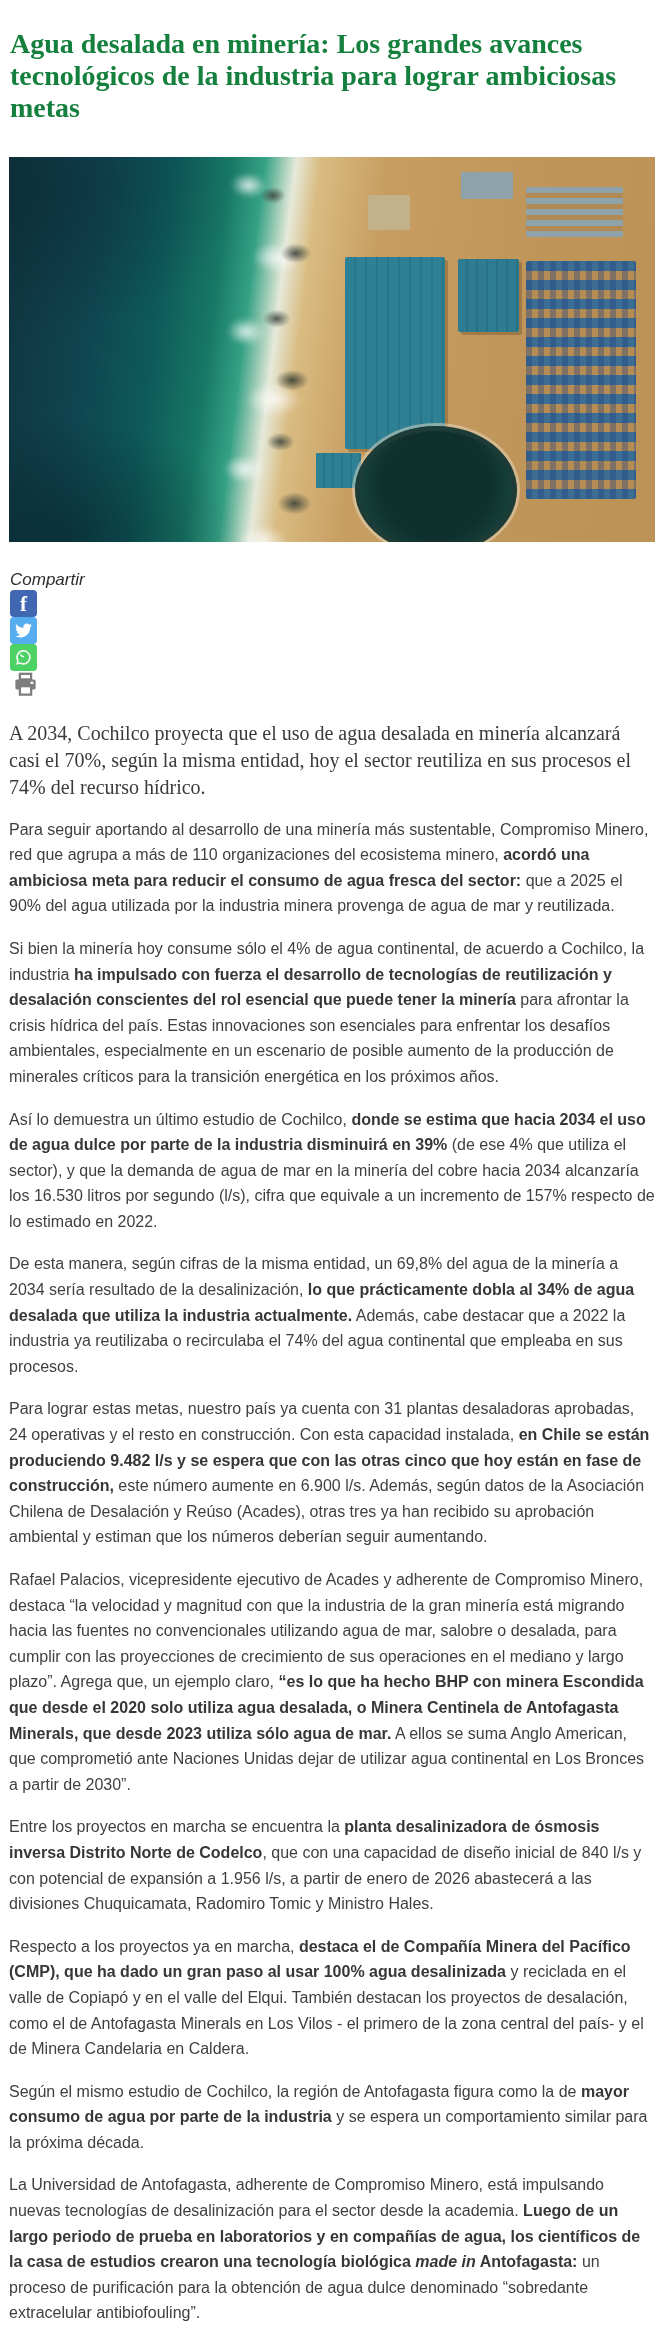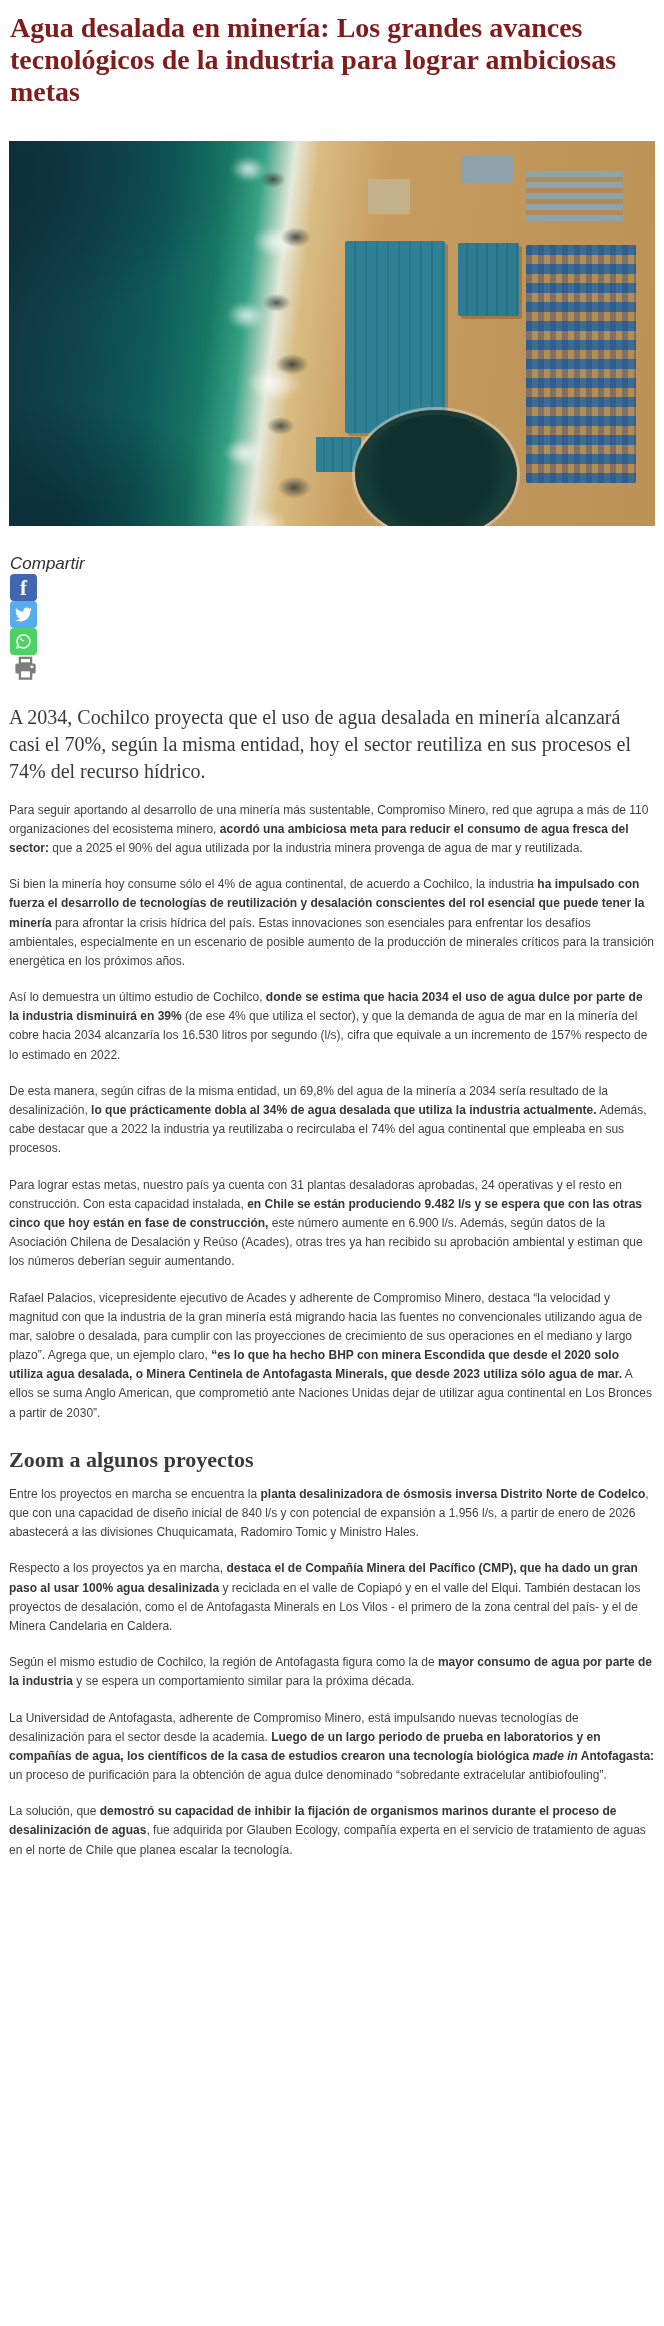--- a/index.html
+++ b/index.html
@@ -2,21 +2,21 @@
 <html lang="es"><head>
 <meta charset="utf-8">
 <style>
   html,body { margin:0; padding:0; background:#ffffff; }
   body { width:664px; font-family:"Liberation Sans", sans-serif; color:#3f3f3f; }
   .container { padding:8px 9px 14px; }
 
   h1.article-title {
     font-family:"Liberation Serif", serif;
     font-weight:700; font-size:28px; line-height:1.15;
-    color:#7f1d1d; margin:4px 0 32px 1px;
+    color:#15803d; margin:20px 0 32px 1px;
   }
 
   
   .hero {
     position:relative; width:646px; height:385px; margin:0 0 28px; overflow:hidden;
     background:
       radial-gradient(260px 180px at 8% 100%, rgba(6,30,38,.55), transparent 70%),
       radial-gradient(300px 200px at 2% 10%, rgba(10,40,52,.5), transparent 70%),
       linear-gradient(97deg,
         #10333e 0%, #0f4550 14%, #0e5a5b 24%, #177764 32%, #35a184 37%,
@@ -91,21 +91,21 @@
   .share-btn.tw { background:#55ACEE; }
   .share-btn.wa { background:#4BD164; }
   .share-btn.print { background:transparent; margin-left:2px; }
   .fb-glyph { color:#fff; font-family:"Liberation Serif", serif; font-weight:700; font-size:21px; line-height:1; transform:translateY(1px); }
 
   
   .lead {
     font-family:"Liberation Serif", serif; font-weight:400;
     font-size:20px; line-height:1.35; color:#3a3a3a; margin:0 0 16px;
   }
-  p.body { font-size:12px; line-height:1.6; margin:0 0 17px; color:#3f3f3f; }
+  p.body { font-size:16px; line-height:1.6; margin:0 0 17px; color:#3f3f3f; }
   p.body strong { color:#373737; }
   h2.section {
     font-family:"Liberation Serif", serif; font-weight:700;
     font-size:22px; color:#3a3a3a; margin:24px 0 12px;
   }
 </style>
 </head>
 <body>
 
 <div class="container">
@@ -156,21 +156,20 @@
   </div>
 
   <div id="article-body">
       <p class="lead">A 2034, Cochilco proyecta que el uso de agua desalada en minería alcanzará casi el 70%, según la misma entidad, hoy el sector reutiliza en sus procesos el 74% del recurso hídrico.</p>
       <p class="body">Para seguir aportando al desarrollo de una minería más sustentable, Compromiso Minero, red que agrupa a más de 110 organizaciones del ecosistema minero, <strong>acordó una ambiciosa meta para reducir el consumo de agua fresca del sector:</strong> que a 2025 el 90% del agua utilizada por la industria minera provenga de agua de mar y reutilizada.</p>
       <p class="body">Si bien la minería hoy consume sólo el 4% de agua continental, de acuerdo a Cochilco,  la industria <strong>ha impulsado con fuerza el desarrollo de tecnologías de reutilización y desalación conscientes del rol esencial que puede tener la minería</strong> para afrontar la crisis hídrica del país. Estas innovaciones son esenciales para enfrentar los desafíos ambientales, especialmente en un escenario de posible aumento de la producción de minerales críticos para la transición energética en los próximos años.</p>
       <p class="body">Así lo demuestra un último estudio de Cochilco, <strong>donde se estima que hacia 2034 el uso de agua dulce por parte de la industria disminuirá en 39%</strong> (de ese 4% que utiliza el sector), y que la demanda de agua de mar en la minería del cobre hacia 2034 alcanzaría los 16.530 litros por segundo (l/s), cifra que equivale a un incremento de 157% respecto de lo estimado en 2022.</p>
       <p class="body">De esta manera, según cifras de la misma entidad, un 69,8% del agua de la minería a 2034 sería resultado de la desalinización, <strong>lo que prácticamente dobla al 34% de agua desalada que utiliza la industria actualmente.</strong> Además, cabe destacar que a 2022 la industria ya reutilizaba o recirculaba el 74% del agua continental que empleaba en sus procesos.</p>
       <p class="body">Para lograr estas metas, nuestro país ya cuenta con 31 plantas desaladoras aprobadas, 24 operativas y el resto en construcción. Con esta capacidad instalada, <strong>en Chile se están produciendo 9.482 l/s y se espera que con las otras cinco que hoy están en fase de construcción,</strong> este número aumente en 6.900 l/s. Además, según datos de la Asociación Chilena de Desalación y Reúso (Acades), otras tres ya han recibido su aprobación ambiental y estiman que los números deberían seguir aumentando.</p>
       <p class="body">Rafael Palacios, vicepresidente ejecutivo de Acades y adherente de Compromiso Minero, destaca “la velocidad y magnitud con que la industria de la gran minería está migrando hacia las fuentes no convencionales utilizando agua de mar, salobre o desalada, para cumplir con las proyecciones de crecimiento de sus operaciones en el mediano y largo plazo”. Agrega que, un ejemplo claro, <strong>“es lo que ha hecho BHP con minera Escondida que desde el 2020 solo utiliza agua desalada, o Minera Centinela de Antofagasta Minerals, que desde 2023 utiliza sólo agua de mar.</strong> A ellos se suma Anglo American, que comprometió ante Naciones Unidas dejar de utilizar agua continental en Los Bronces a partir de 2030”.</p>
-      <h2 class="section">Zoom a algunos proyectos</h2>
       <p class="body">Entre los proyectos en marcha se encuentra la <strong>planta desalinizadora de ósmosis inversa Distrito Norte de Codelco</strong>, que con una capacidad de diseño inicial de 840 l/s y con potencial de expansión a 1.956 l/s, a partir de enero de 2026 abastecerá a las divisiones Chuquicamata, Radomiro Tomic y Ministro Hales.</p>
       <p class="body">Respecto a los proyectos ya en marcha, <strong>destaca el de Compañía Minera del Pacífico (CMP), que ha dado un gran paso al usar 100% agua desalinizada</strong> y reciclada en el valle de Copiapó y en el valle del Elqui. También destacan los proyectos de desalación, como el de Antofagasta Minerals en Los Vilos - el primero de la zona central del país- y el de Minera Candelaria en Caldera.</p>
       <p class="body">Según el mismo estudio de Cochilco, la región de Antofagasta figura como la de <strong>mayor consumo de agua por parte de la industria</strong> y se espera un comportamiento similar para la próxima década.</p>
       <p class="body">La Universidad de Antofagasta, adherente de Compromiso Minero, está impulsando nuevas tecnologías de desalinización para el sector desde la academia. <strong>Luego de un largo periodo de prueba en laboratorios y en compañías de agua, los científicos de la casa de estudios crearon una tecnología biológica </strong><strong><em>made in</em></strong><strong> Antofagasta:</strong> un proceso de purificación para la obtención de agua dulce denominado “sobredante extracelular antibiofouling”.</p>
       <p class="body">La solución, que <strong>demostró su capacidad de inhibir la fijación de organismos marinos durante el proceso de desalinización de aguas</strong>, fue adquirida por Glauben Ecology, compañía experta en el servicio de tratamiento de aguas en el norte de Chile que planea escalar la tecnología.</p>
     </div>
 
 </div>
 
 </body></html>

